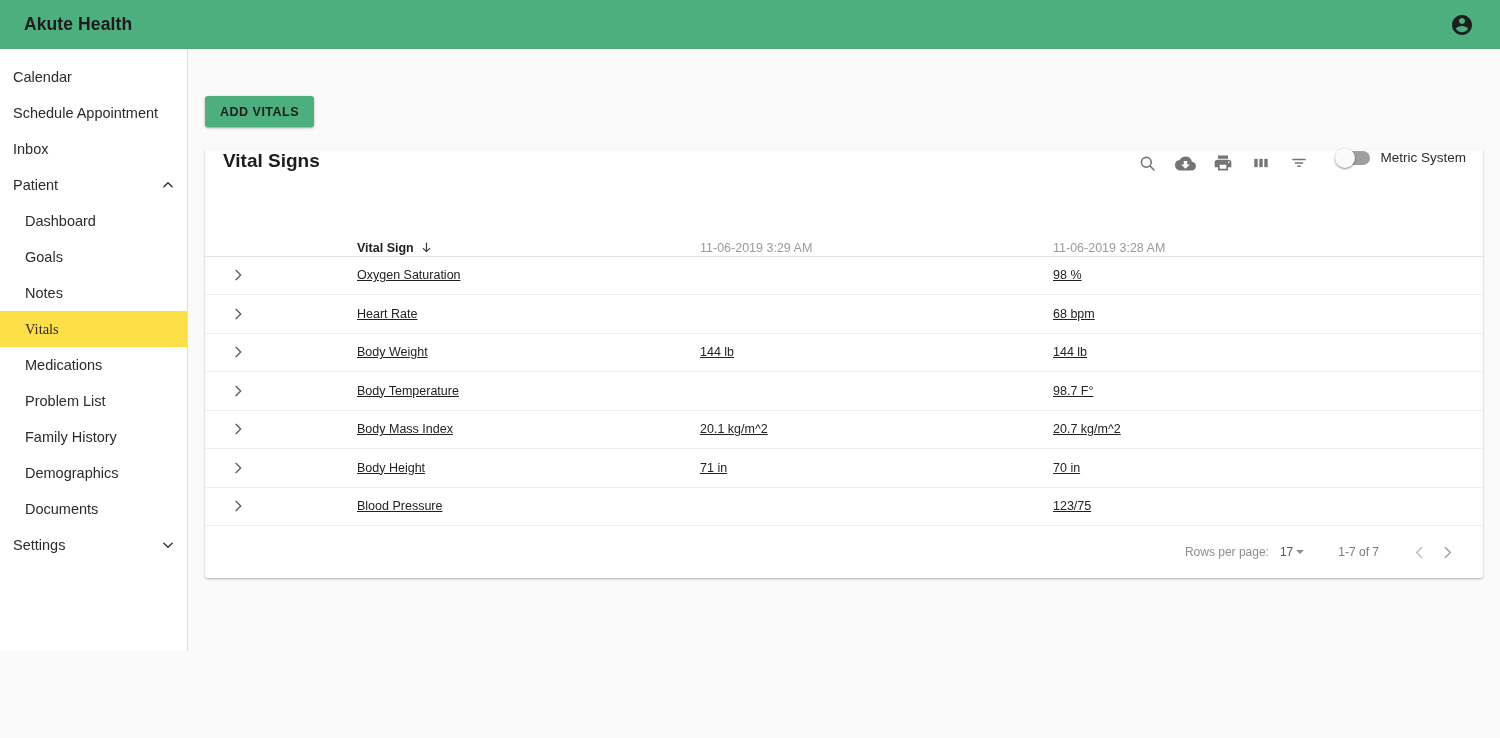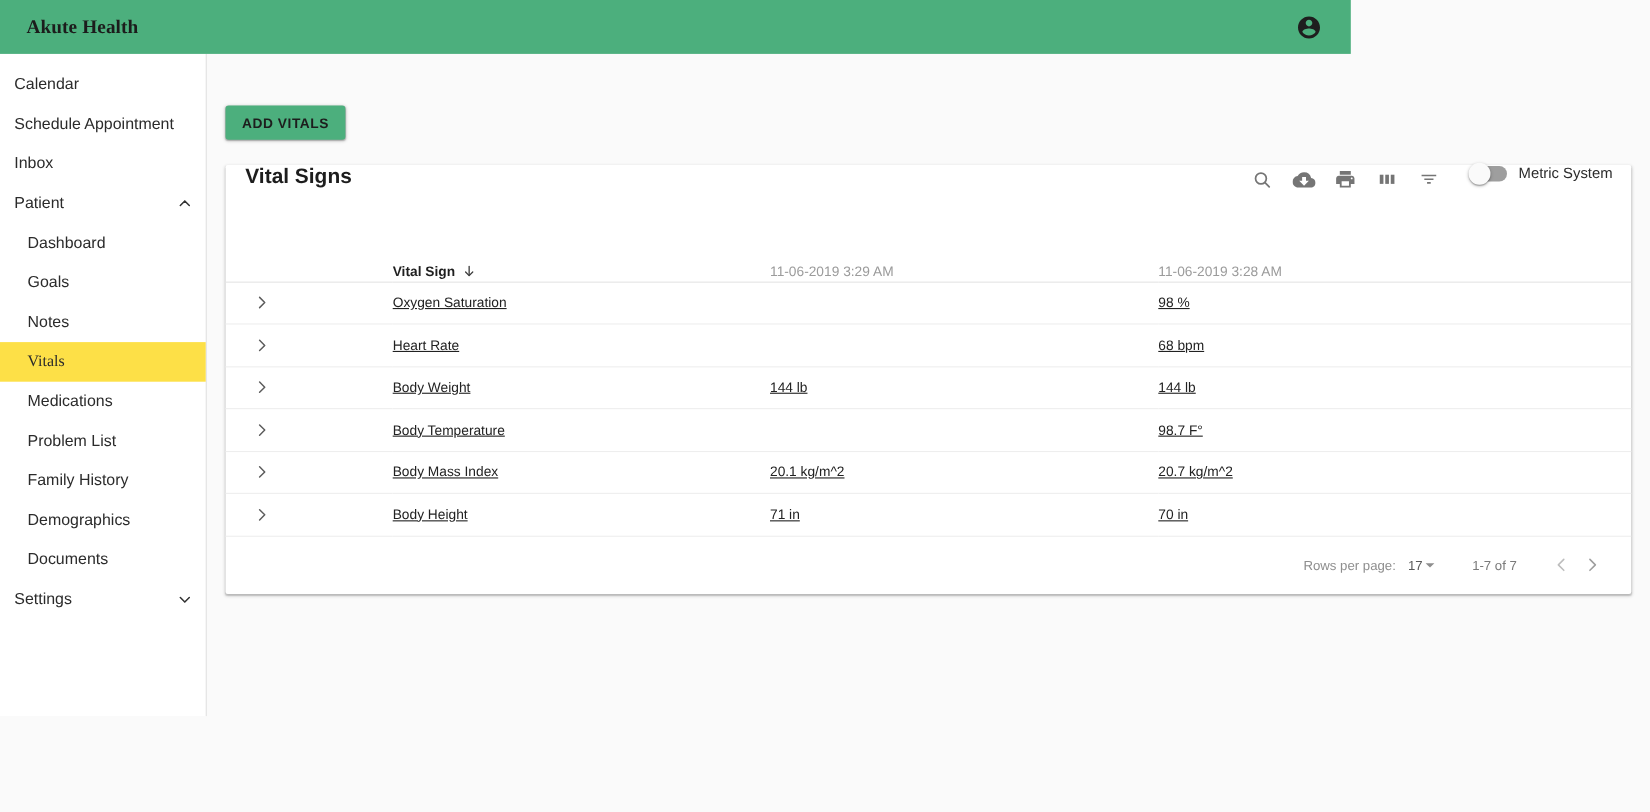--- a/index.html
+++ b/index.html
@@ -9,26 +9,25 @@
     overflow: hidden;
     font-family: "Liberation Sans", sans-serif;
     background: #fafafa;
     color: #212121;
   }
 
   
   .appbar {
     position: absolute;
     top: 0; left: 0;
-    width: 1228px; height: 49px;
+    width: 1500px; height: 49px;
     background: #4caf7d;
     display: flex;
     align-items: center;
     z-index: 20;
-    font-family: Liberation Serif, serif;
   }
   .appbar-title {
     margin-left: 24px;
     font-size: 17.5px;
     font-weight: bold;
     color: #1c1c1c;
     letter-spacing: .1px;
   }
   .appbar-spacer { flex: 1; }
   .account-icon {
@@ -460,20 +459,32 @@
               <div class="expand-btn">
                 <svg width="16" height="16" viewBox="0 0 24 24" fill="none" stroke="currentColor" stroke-width="2" stroke-linecap="round" stroke-linejoin="round">
                   <polyline points="9,5 16,12 9,19"></polyline>
                 </svg>
               </div>
             </td>
             <td>Body Height</td>
             <td>71 in</td>
             <td>70 in</td>
           </tr>
+          <tr>
+            <td>
+              <div class="expand-btn">
+                <svg width="16" height="16" viewBox="0 0 24 24" fill="none" stroke="currentColor" stroke-width="2" stroke-linecap="round" stroke-linejoin="round">
+                  <polyline points="9,5 16,12 9,19"></polyline>
+                </svg>
+              </div>
+            </td>
+            <td>Blood Pressure</td>
+            <td></td>
+            <td>123/75</td>
+          </tr>
         </tbody>
     </table>
 
     <div class="card-footer">
       <span class="rpp-label">Rows per page:</span>
       <span class="rpp-select">
         <span>17</span>
         <span class="caret"></span>
       </span>
       <span class="range-label">1-7 of 7</span>

